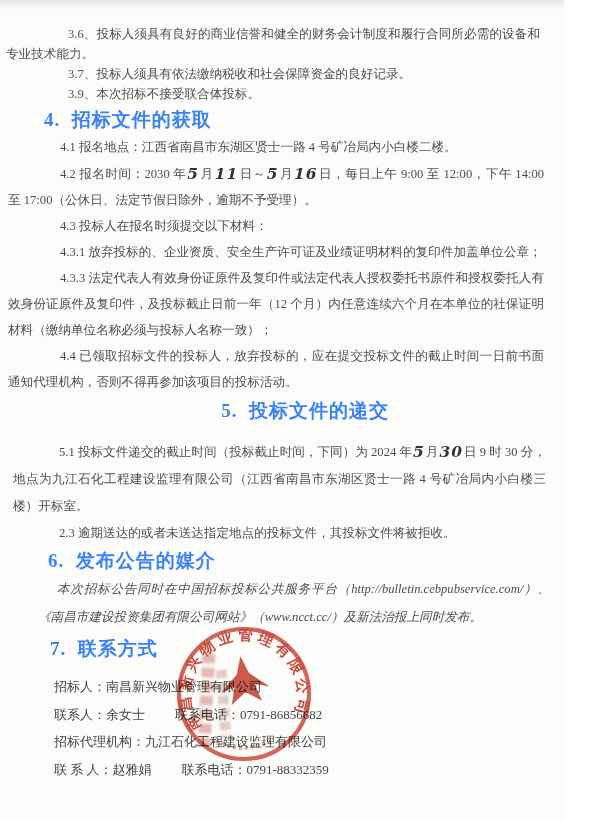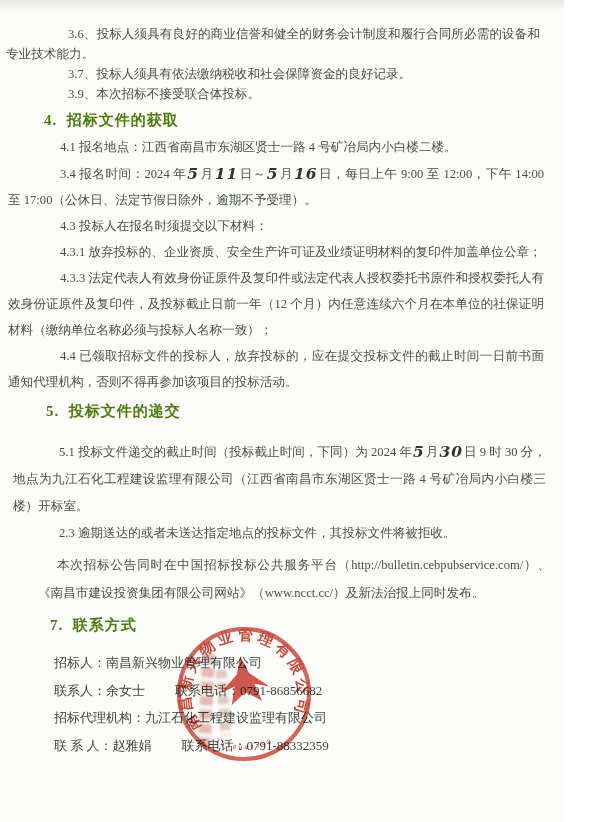--- a/index.html
+++ b/index.html
@@ -15,34 +15,34 @@
   .scan-edge{
     position:absolute;top:0;left:0;right:0;height:10px;
     background:linear-gradient(180deg,rgba(150,150,150,.22),rgba(255,255,255,0));
   }
   p{margin:0;text-align:justify;}
   
   .s3{padding-top:24px;}
   .s3 p{line-height:20px;margin:0 24px 0 6px;text-indent:62px;}
   
   h2{
-    font-size:15px;font-weight:700;color:#4d7c0f;
+    font-size:19px;font-weight:700;color:#3b82f6;
     margin:0;white-space:pre;letter-spacing:1px;line-height:20px;
   }
   .h4{margin:6px 0 4px 44px;}
-  .h5{margin:6px 0 0 46px;}
+  .h5{margin:6px 0 0 46px;text-align:center;}
   .h6{margin:4px 0 0 48px;}
   .h7{margin:8px 0 12px 50px;}
   
   .s4 p{line-height:26px;margin:0 20px 0 8px;text-indent:52px;}
   
   .s5 p{line-height:27px;margin:0 18px 0 13px;text-indent:46px;}
   .s5 .p51{margin-top:16px;}
   
-  .s6 p{line-height:28px;margin:4px 14px 0 38px;text-indent:19px;}
+  .s6 p{line-height:28px;margin:4px 14px 0 38px;text-indent:19px;font-style:italic;}
   
   .s7{margin:14px 0 0 54px;font-size:13px;color:#3c463f;}
   .s7 .row{line-height:27.5px;}
   .gap{display:inline-block;width:30px;}
   .hand{
     font-family:"DejaVu Serif",serif;font-style:italic;font-weight:700;
     font-size:15.5px;letter-spacing:1px;color:#2f352f;
     position:relative;top:1px;padding:0 1px;
   }
   .bold-dark{font-weight:700;color:#20261f;}
@@ -72,33 +72,34 @@
 
   <div class="s3">
     <p>3.6、投标人须具有良好的商业信誉和健全的财务会计制度和履行合同所必需的设备和专业技术能力。</p>
     <p>3.7、投标人须具有依法缴纳税收和社会保障资金的良好记录。</p>
     <p>3.9、本次招标不接受联合体投标。</p>
   </div>
 
   <h2 class="h4">4.  招标文件的获取</h2>
   <div class="s4">
     <p>4.1 报名地点：江西省南昌市东湖区贤士一路 4 号矿冶局内小白楼二楼。</p>
-    <p><span>3.4 报名时间：2024 年</span><span class="hand">5</span><span>月</span><span class="hand">11</span><span>日～</span><span class="hand">5</span><span>月</span><span class="hand">16</span><span>日，每日上午 9:00 至 12:00，下午 14:00 至 17:00（公休日、法定节假日除外，逾期不予受理）。</span></p>
+    <p><span>4.2 报名时间：2030 年</span><span class="hand">5</span><span>月</span><span class="hand">11</span><span>日～</span><span class="hand">5</span><span>月</span><span class="hand">16</span><span>日，每日上午 9:00 至 12:00，下午 14:00 至 17:00（公休日、法定节假日除外，逾期不予受理）。</span></p>
     <p>4.3 投标人在报名时须提交以下材料：</p>
     <p>4.3.1 放弃投标的、企业资质、安全生产许可证及业绩证明材料的复印件加盖单位公章；</p>
     <p>4.3.3 法定代表人有效身份证原件及复印件或法定代表人授权委托书原件和授权委托人有效身份证原件及复印件，及投标截止日前一年（12 个月）内任意连续六个月在本单位的社保证明材料（缴纳单位名称必须与投标人名称一致）；</p>
     <p>4.4 已领取招标文件的投标人，放弃投标的，应在提交投标文件的截止时间一日前书面通知代理机构，否则不得再参加该项目的投标活动。</p>
   </div>
 
   <h2 class="h5">5.  投标文件的递交</h2>
   <div class="s5">
     <p class="p51"><span>5.1 投标文件递交的截止时间（投标截止时间，下同）为 2024 年</span><span class="hand">5</span><span>月</span><span class="hand">30</span><span>日 9 时 30 分，地点为九江石化工程建设监理有限公司（江西省南昌市东湖区贤士一路 4 号矿冶局内小白楼三楼）开标室。</span></p>
     <p>2.3 逾期送达的或者未送达指定地点的投标文件，其投标文件将被拒收。</p>
   </div>
 
+  <h2 class="h6">6.  发布公告的媒介</h2>
   <div class="s6">
     <p>本次招标公告同时在中国招标投标公共服务平台（http://bulletin.cebpubservice.com/）、《南昌市建设投资集团有限公司网站》（www.ncct.cc/）及新法治报上同时发布。</p>
   </div>
 
   <h2 class="h7">7.  联系方式</h2>
   <div class="s7">
     <div class="row"><span>招标人：</span><span>南昌新兴物业管理有限公司</span></div>
     <div class="row"><span>联系人：</span><span>余女士</span><span class="gap"></span><span>联系电话：</span><span>0791-86856682</span></div>
     <div class="row"><span>招标代理机构：</span><span>九江石化工程建设监理有限公司</span></div>
     <div class="row"><span>联 系 人：</span><span>赵雅娟</span><span class="gap"></span><span>联系电话：</span><span>0791-88332359</span></div>

